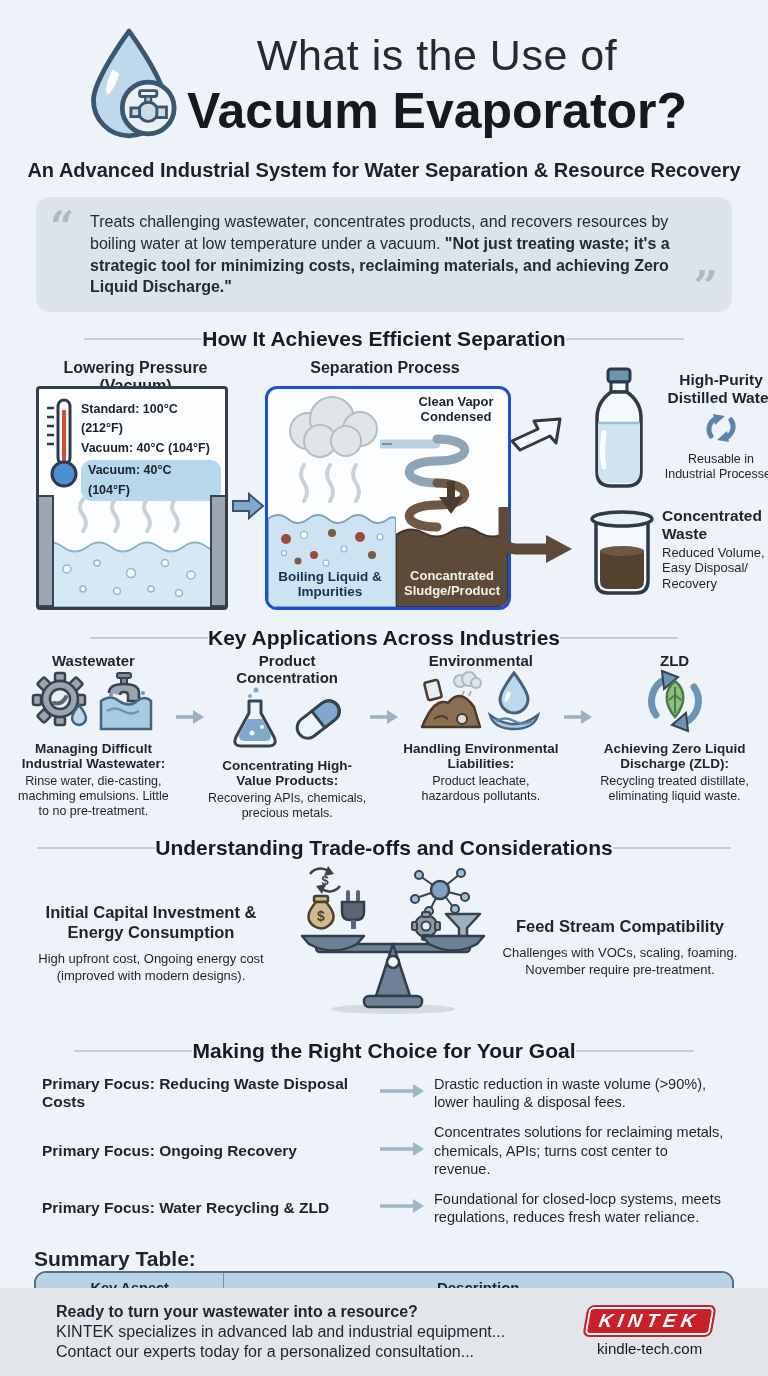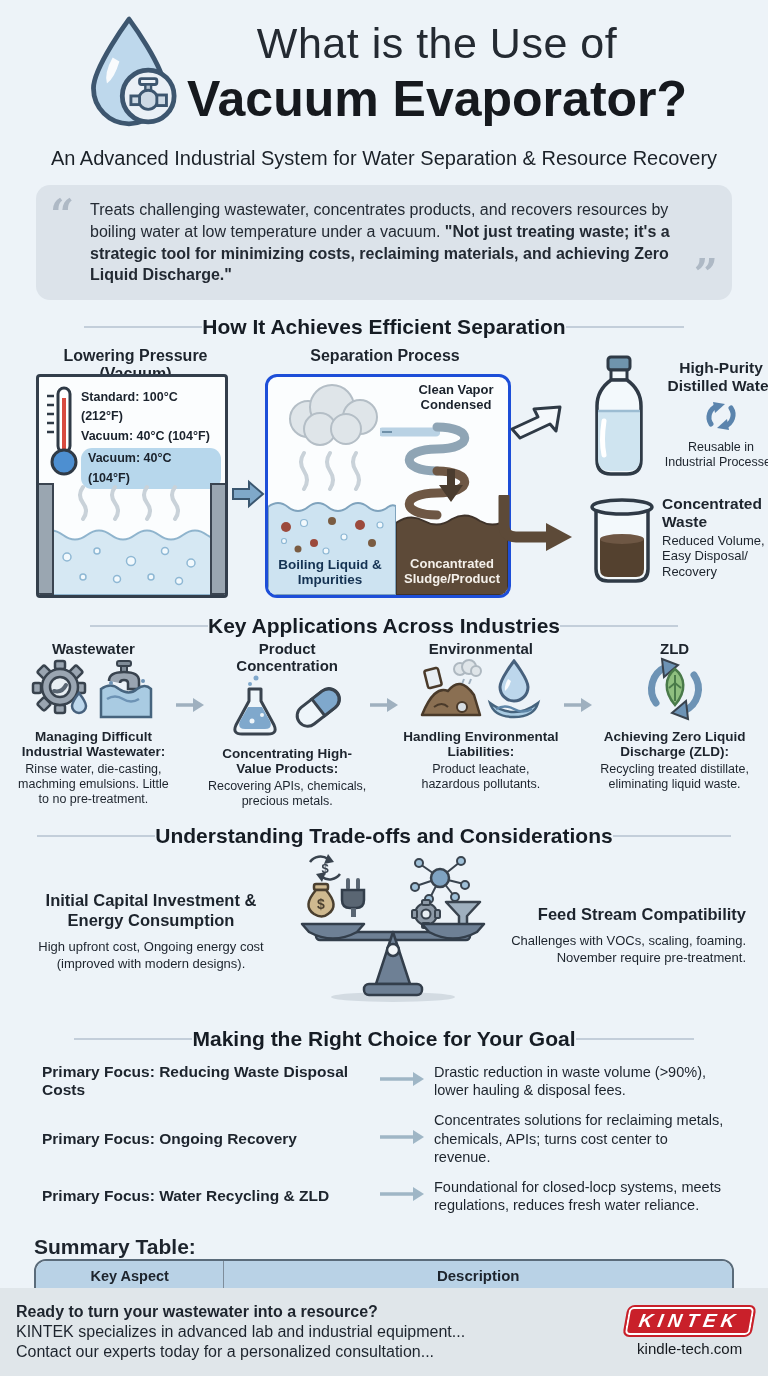--- a/index.html
+++ b/index.html
@@ -1,23 +1,23 @@
 <!DOCTYPE html>
 <html><head>
 <meta charset="utf-8">
 <style>
   html,body{margin:0;padding:0}
   body{width:768px;height:1376px;background:#edf3f8;font-family:"Liberation Sans",sans-serif;color:#1d242d;position:relative;overflow:hidden}
   
-  .header{padding-top:12px}
+  .header{padding-top:24px}
   .header-row{display:flex;justify-content:center;align-items:center;gap:10px}
   .titles{text-align:center}
   .title1{font-size:43px;font-weight:400;letter-spacing:.5px;color:#242a32}
   .title2{font-size:50px;font-weight:800;margin-top:2px;color:#16191e}
-  .subtitle{text-align:center;font-size:20px;font-weight:400;margin-top:13px;color:#1b2128}
+  .subtitle{text-align:center;font-size:20px;font-weight:700;margin-top:13px;color:#1b2128}
   
   .quote{position:relative;margin:15px 36px 0;background:#dce3ea;border-radius:14px;padding:14px 52px 14px 54px;font-size:16px;line-height:1.36;color:#232a33}
   .qmark{position:absolute;font-size:42px;font-weight:800;color:#aeb9c5;font-family:"DejaVu Serif",serif;line-height:1}
   .qopen{left:14px;top:10px}.qclose{right:14px;bottom:4px}
   .quote .plain{font-weight:500}.quote .boldpart{font-weight:800}
   
   .sec{display:flex;align-items:center;justify-content:center;margin-top:15px}
   .sec .line{height:2px;background:#c3ceda;width:118px}
   .sec .txt{font-size:21px;font-weight:800;color:#161c24}
   
@@ -60,40 +60,40 @@
   .app-title{font-size:15px;font-weight:800;margin-bottom:2px}
   .app-icons{height:64px;display:flex;align-items:center;justify-content:center;gap:4px}
   .app-sub{font-size:13.5px;font-weight:800;line-height:1.14;margin-top:6px}
   .app-desc{font-size:12.5px;font-weight:500;line-height:1.2;margin-top:2px}
   
   .trade{position:relative;height:160px;margin-top:4px}
   .trade-left{position:absolute;left:28px;top:38px;width:246px;text-align:center}
   .t-title{font-size:16.5px;font-weight:800;line-height:1.22}
   .t-desc{font-size:13px;font-weight:500;margin-top:9px;line-height:1.28}
   .scale-wrap{position:absolute;left:288px;top:0}
-  .trade-right{position:absolute;left:494px;top:52px;width:252px;text-align:right}
+  .trade-right{position:absolute;left:494px;top:52px;width:252px;text-align:center}
   
   .choices{margin:2px 42px 0}
   .choice-row{display:flex;align-items:center;margin-top:12px}
   .choice-label{width:332px;font-size:15.5px;font-weight:800}
   .choice-arrow{width:56px;text-align:center}
   .choice-desc{flex:1;font-size:14.5px;font-weight:500;line-height:1.26;padding-left:4px}
   
   .summary{margin:20px 34px 0}
   .sum-title{font-size:21px;font-weight:800;margin-bottom:0}
   .tbl{border:2.5px solid #5a6b7a;border-radius:12px;overflow:hidden;background:#fff}
   table{width:100%;border-collapse:collapse}
   th,td{padding:6.5px 10px;border-bottom:1.5px solid #7e8d9b}
   th{background:#b9d2e6;font-size:15px;font-weight:800}
   tr:last-child td{border-bottom:none}
   .c-key{width:27%;text-align:center;font-size:14.5px;font-weight:800;border-right:1.5px solid #7e8d9b}
   .c-desc{font-size:15px;font-weight:500;padding-left:14px}
   tr.alt td{background:#d6e4f0}
   
-  .footer{position:absolute;left:0;right:0;bottom:0;height:88px;background:#e0e6ea;display:flex;align-items:center;justify-content:space-between;padding:0 16px;box-sizing:border-box}
+  .footer{position:absolute;left:0;right:0;bottom:0;height:88px;background:#e0e6ea;display:flex;align-items:center;justify-content:space-between;padding:0 56px;box-sizing:border-box}
   .f1{font-size:16px;font-weight:800}
   .f2,.f3{font-size:16px;font-weight:400;margin-top:2px}
   .f-right{text-align:center}
   .logo{display:inline-block;background:#c9202a;transform:skewX(-10deg);border-radius:5px;padding:3px 12px;box-shadow:inset 0 0 0 2px #fff,0 0 0 2px #c9202a}
   .logo span{display:inline-block;color:#fff;font-weight:800;font-style:italic;font-size:19px;letter-spacing:5px}
   .site{font-size:15px;margin-top:5px;color:#14181d}
 </style>
 </head>
 <body>
 

